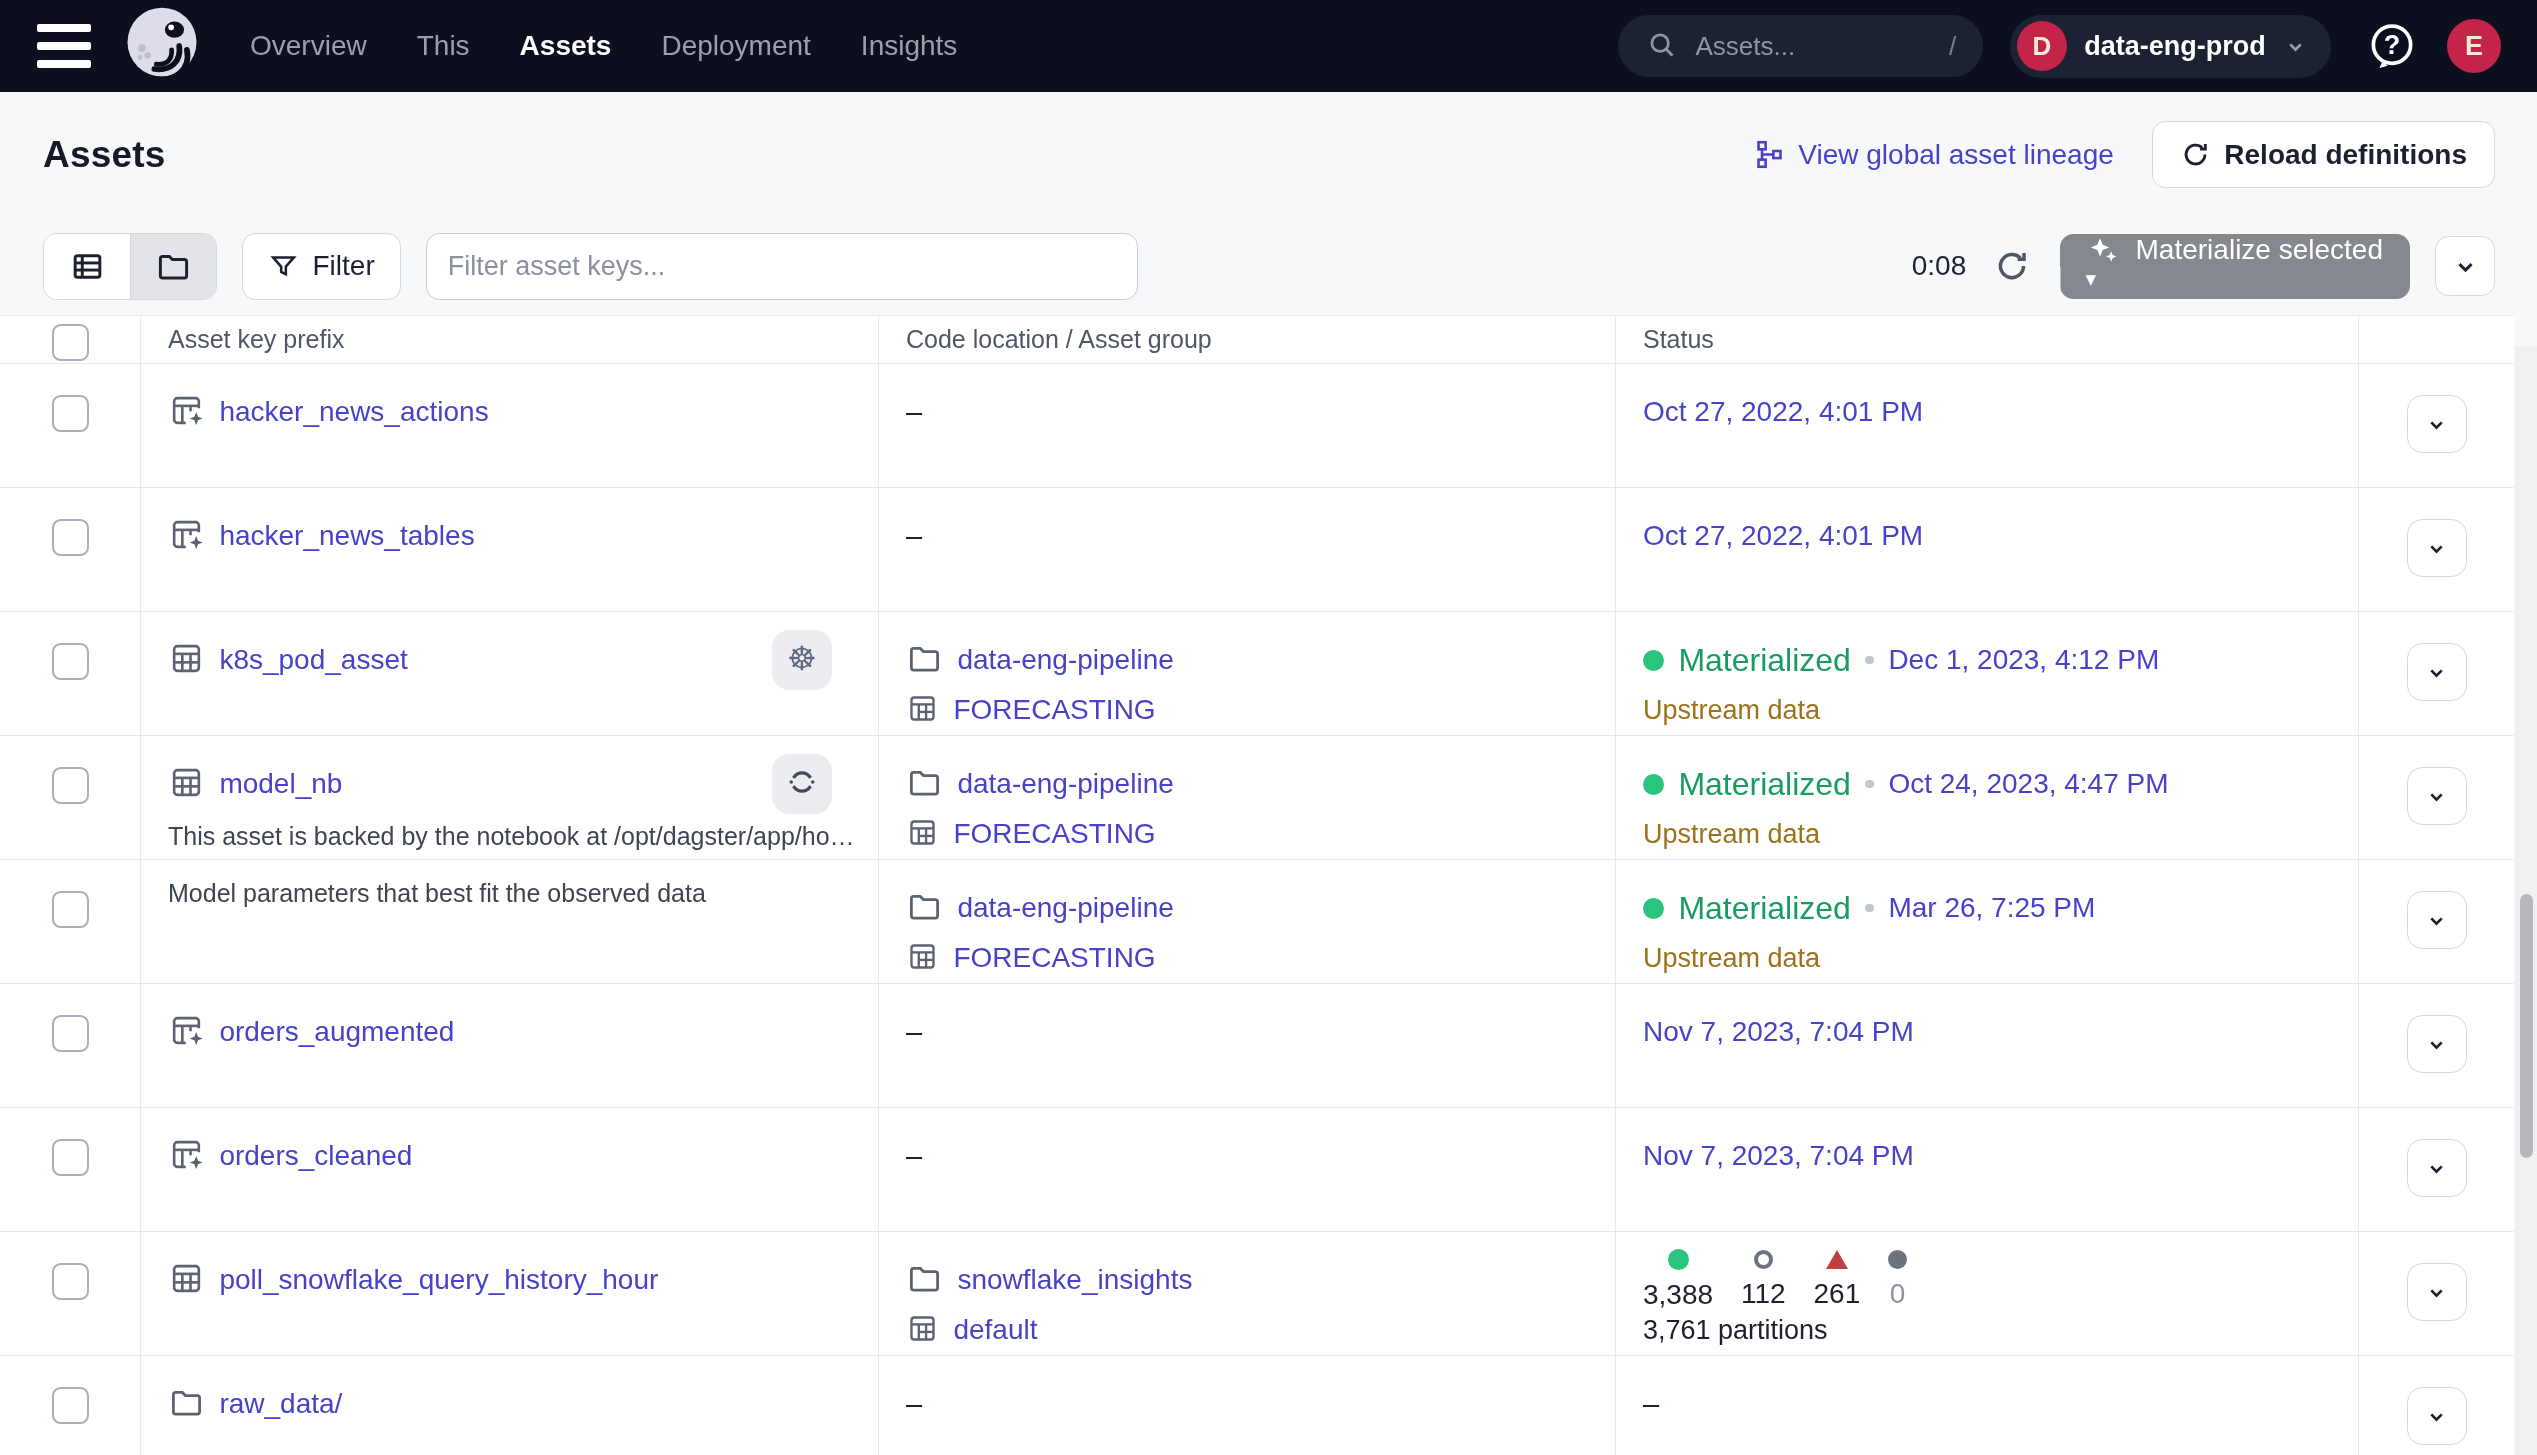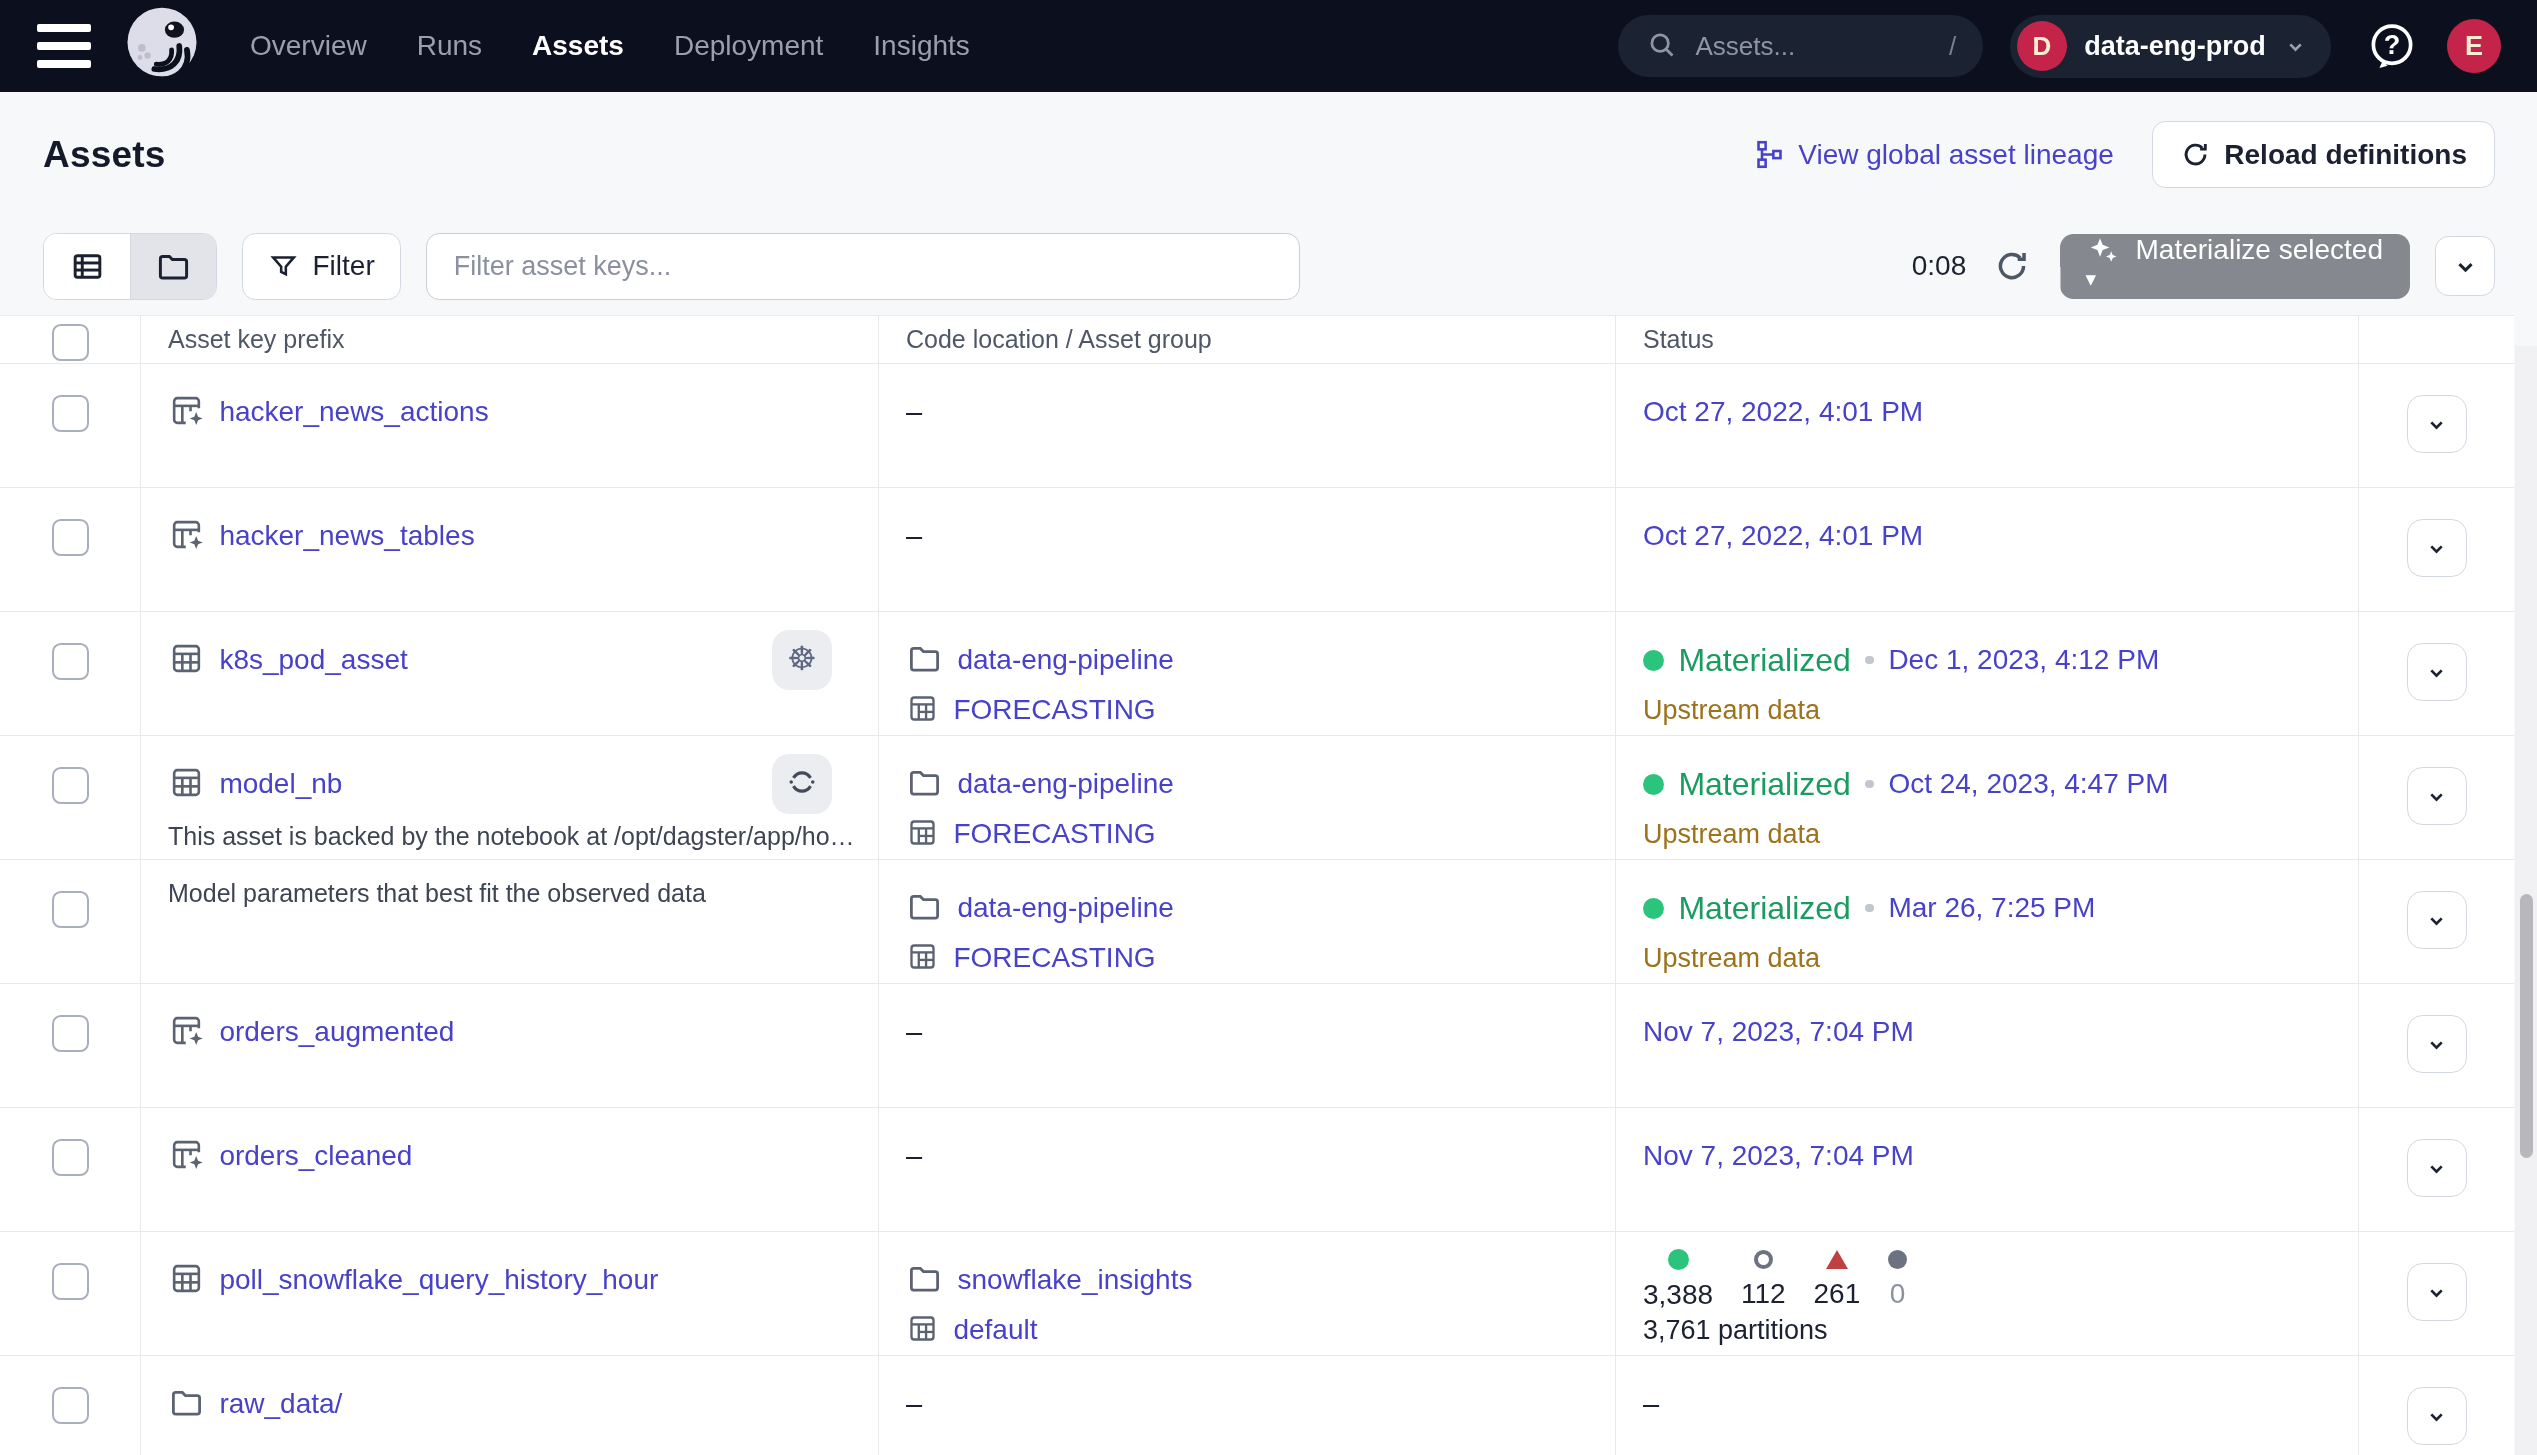--- a/index.html
+++ b/index.html
@@ -46,21 +46,21 @@
   .lineage-link{display:flex;align-items:center;gap:13.5px;color:var(--link);font-size:28px;cursor:pointer;text-decoration:none;}
   .reload-btn{display:flex;align-items:center;gap:13.5px;background:#fff;border:1.9px solid var(--btn-border);border-radius:13.5px;height:67px;padding:0 27px;font-size:28px;color:var(--dark);cursor:pointer;font-family:inherit;font-weight:bold;}
 
   
   .toolbar{height:98px;padding:0 43px;display:flex;align-items:center;gap:25px;}
   .seg{display:flex;height:67px;border:1.9px solid var(--btn-border);border-radius:13.5px;overflow:hidden;background:#fff;}
   .seg button{width:86px;border:none;background:#fff;display:flex;align-items:center;justify-content:center;cursor:pointer;}
   .seg button.selected{background:#E2E4E9;}
   .seg button + button{border-left:1.9px solid var(--btn-border);}
   .filter-btn{display:flex;align-items:center;gap:13.5px;height:67px;padding:0 25px;background:#fff;border:1.9px solid var(--btn-border);border-radius:13.5px;font-size:28px;color:var(--dark);cursor:pointer;font-family:inherit;}
-  .filter-input{width:874px;height:67px;border:1.9px solid #C9CDD6;border-radius:13.5px;padding:0 27px;font-size:27px;color:var(--dark);background:#fff;font-family:inherit;outline:none;}
+  .filter-input{width:712px;height:67px;border:1.9px solid #C9CDD6;border-radius:13.5px;padding:0 21px;font-size:27px;color:var(--dark);background:#fff;font-family:inherit;outline:none;}
   .filter-input::placeholder{color:#8A909E;}
   .tb-spacer{flex:1;}
   .timer{font-size:28px;color:var(--dark);font-variant-numeric:tabular-nums;}
   .refresh-ic{width:38px;height:38px;cursor:pointer;margin-left:1.9px;}
   .mat-split{display:flex;height:65px;border-radius:13.5px;overflow:hidden;background:#85888F;margin-left:4px;flex-direction:column;}
   .mat-main{display:flex;align-items:center;gap:15.4px;padding:0 27px;color:#fff;font-size:28px;border:none;background:transparent;cursor:pointer;font-family:inherit;}
   .mat-caret{width:60px;border:none;border-left:1.9px solid rgba(255,255,255,.45);background:transparent;color:#fff;font-size:21px;cursor:pointer;}
   .more-btn{width:60px;height:60px;background:#fff;border:1.9px solid var(--btn-border);border-radius:13.5px;display:flex;align-items:center;justify-content:center;cursor:pointer;}
 
   
@@ -117,21 +117,21 @@
       <circle cx="27" cy="50" r="4" fill="#BDBDCF"></circle>
       <circle cx="33" cy="58" r="3.4" fill="#BDBDCF"></circle>
       <circle cx="25" cy="60" r="2.6" fill="#BDBDCF"></circle>
       <path d="M66 48c2 16-8 26-26 24" stroke="#0C101E" stroke-width="6" fill="none" stroke-linecap="round"></path>
       <path d="M58 52c1 10-5 16-16 15" stroke="#0C101E" stroke-width="5" fill="none" stroke-linecap="round"></path>
       <path d="M74 52c4 20-12 34-34 30" stroke="#0C101E" stroke-width="6" fill="none" stroke-linecap="round"></path>
     </svg>
   </span>
   <nav class="navitems" id="nav-items">
       <span class="navitem">Overview</span>
-      <span class="navitem">Runs</span>
+      <span class="navitem">This</span>
       <span class="navitem active">Assets</span>
       <span class="navitem">Deployment</span>
       <span class="navitem">Insights</span>
     </nav>
 
   <div class="search-pill">
     <span>
       <svg width="33" height="33" viewBox="0 0 24 24" fill="none" stroke="#8F95A3" stroke-width="2">
           <circle cx="11" cy="11" r="6"></circle>
           <line x1="15.6" y1="15.6" x2="20" y2="20"></line>

